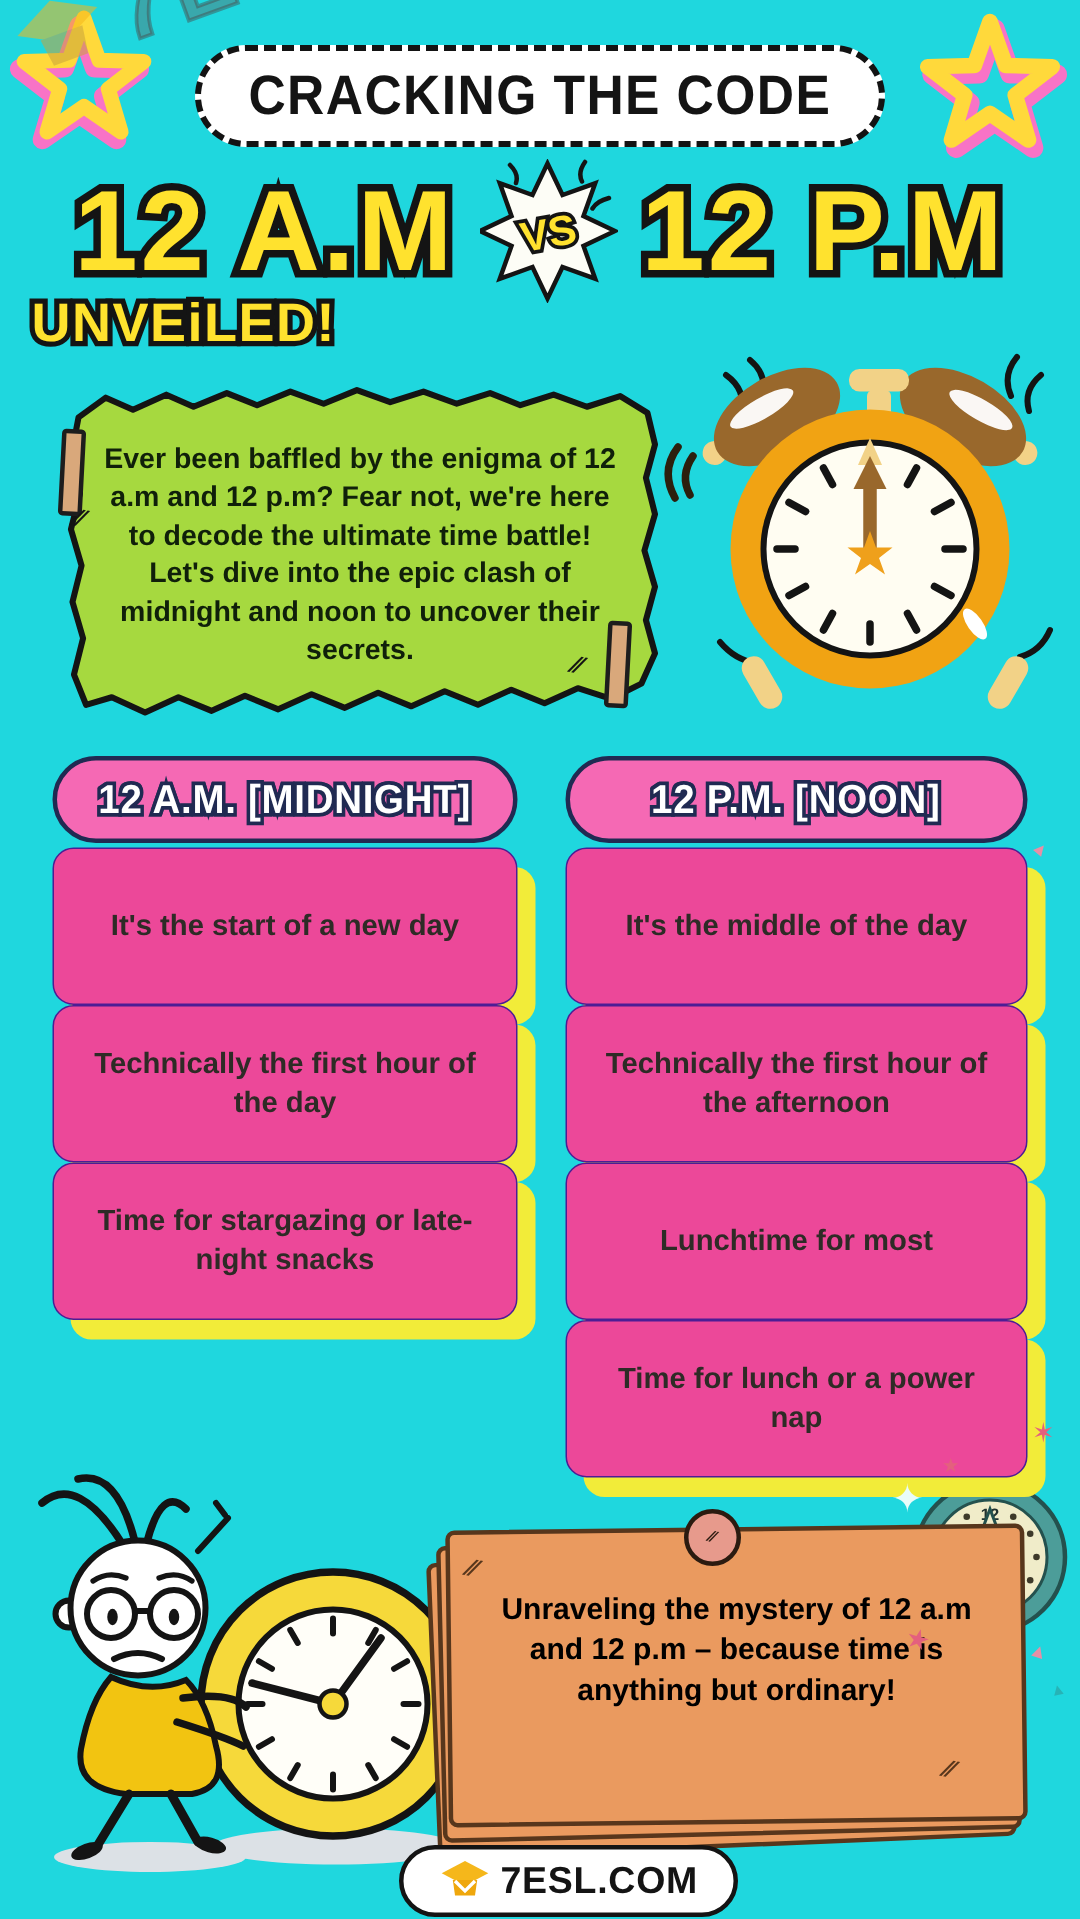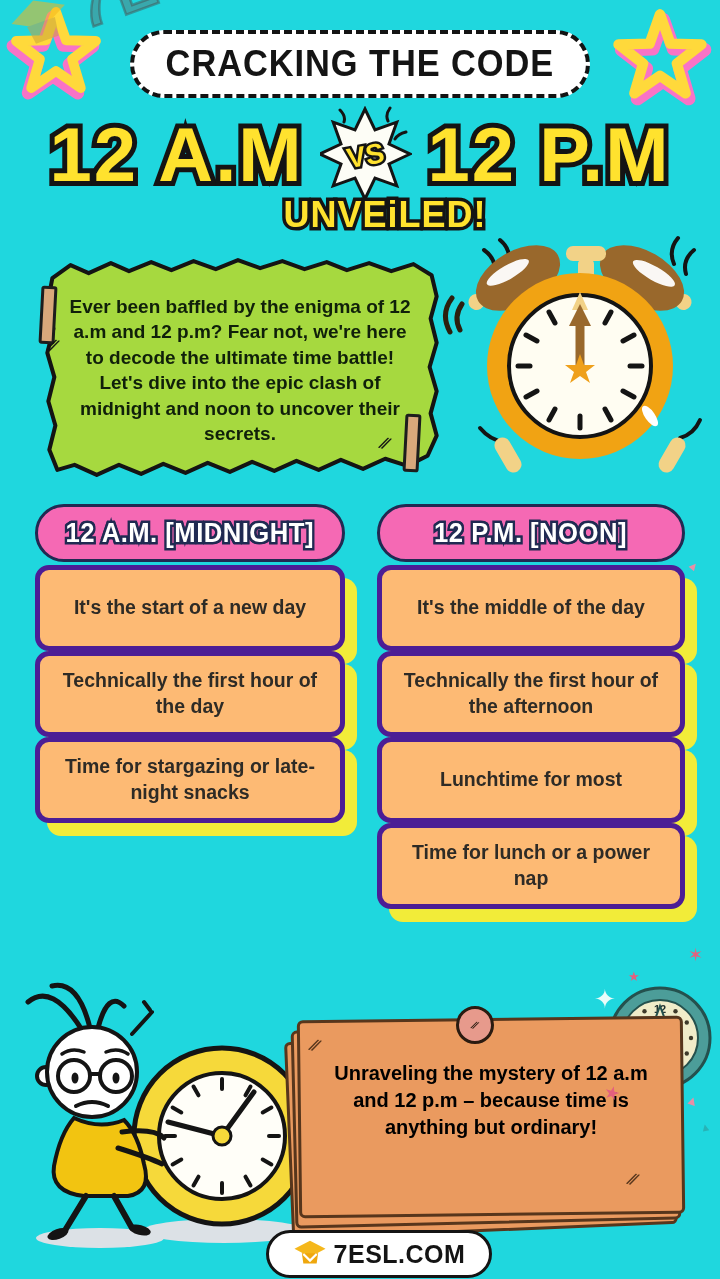--- a/index.html
+++ b/index.html
@@ -14,35 +14,35 @@
                 -webkit-text-stroke:var(--ow,8px) var(--oc,#141414);
                 text-shadow:2px 2px 0 var(--oc,#141414),-2px 2px 0 var(--oc,#141414),
                             2px -2px 0 var(--oc,#141414),-2px -2px 0 var(--oc,#141414)}
 
   #banner{left:130px;top:30px;width:460px;height:68px;background:#fff;border:4px dashed #131313;
           border-radius:40px;display:flex;align-items:center;justify-content:center}
   #banner span{font-size:37px;font-weight:800;letter-spacing:1px;transform:scaleX(.93)}
 
   #bigtitle{left:0;top:106px;width:720px;display:flex;align-items:center;justify-content:center;gap:16px}
   .bubble-xl{font-size:76px;font-weight:800;color:#FFE22E;--ow:10px;letter-spacing:2px}
-  #subtitle{left:0;top:194px;width:720px;text-align:center;padding-left:50px}
+  #subtitle{left:0;top:194px;width:720px;text-align:left;padding-left:21px}
   .bubble-lg{font-size:36px;font-weight:800;color:#FFE22E;--ow:7px;letter-spacing:1px}
 
   #intro-text{left:64px;top:294px;width:352px;text-align:center;font-size:19px;font-weight:700;
               line-height:1.34;color:#10200a}
   .tape{position:absolute;width:16px;height:58px;background:#D9A87B;border:3px solid #1d1d1d;border-radius:3px}
   .slash{position:absolute;font-weight:800;color:#141414;font-size:17px;transform:rotate(12deg)}
 
   .col{position:absolute;top:504px;display:flex;flex-direction:column;z-index:2}
   #col-left{left:35px;width:310px}
   #col-right{left:377px;width:308px}
   .pill{height:58px;border-radius:29px;background:#F569B4;border:3px solid #202A52;
         display:flex;align-items:center;justify-content:center;margin-bottom:3px}
   .pill .outl{font-size:27px;font-weight:800;color:#fff;--ow:5px;--oc:#202A52;letter-spacing:.5px;transform:scaleX(.95)}
-  .card{height:86px;background:#fdba74;border:5px solid #4c1d95;border-radius:14px;
+  .card{height:105px;background:#ec4899;border:1px solid #4c1d95;border-radius:14px;
         box-shadow:12px 13px 0 #F2EC39;display:flex;align-items:center;justify-content:center;
         text-align:center;padding:6px 18px}
   .card span{font-size:19.5px;font-weight:700;color:#2E2B26;line-height:1.32}
 
   #watermark{left:212px;top:644px;transform:rotate(-20deg);transform-origin:0 0;z-index:6;
              pointer-events:none;display:flex;align-items:center;gap:8px}
   #watermark .wm-text{font-size:62px;font-weight:800;letter-spacing:5px;color:rgba(98,98,98,.40);
              -webkit-text-stroke:2.5px rgba(70,70,70,.45);white-space:nowrap}
 
   #note{left:296px;top:1018px;width:396px;height:215px;z-index:3}

